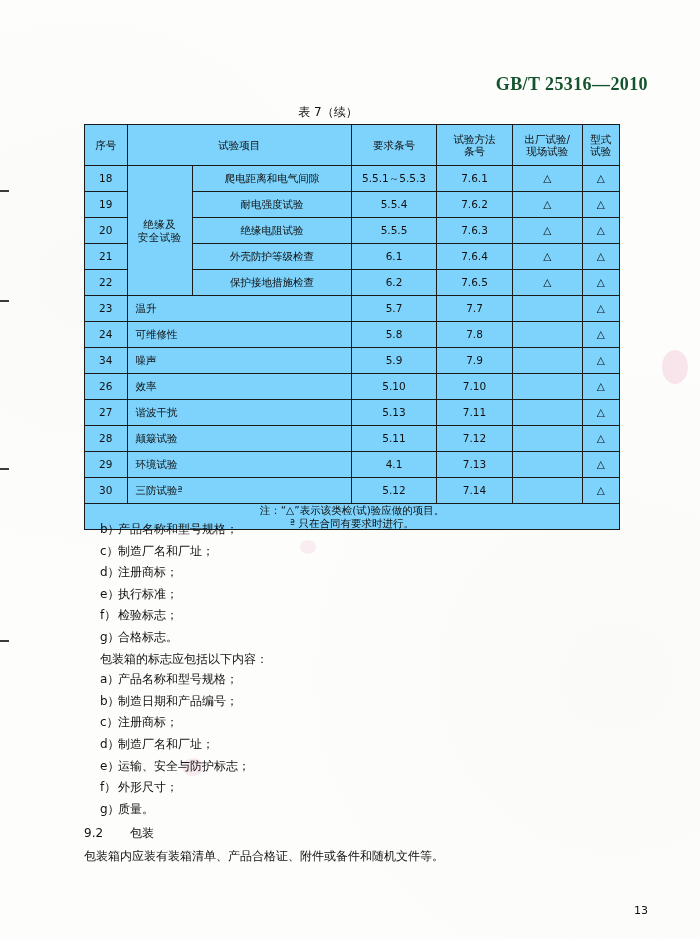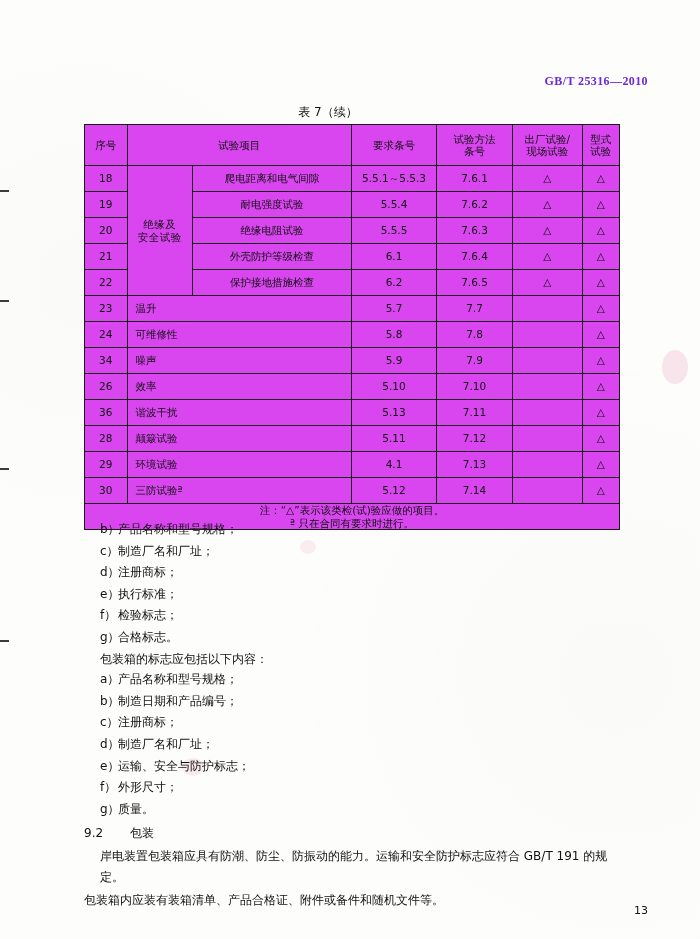--- a/index.html
+++ b/index.html
@@ -28,44 +28,44 @@
     inset: 0;
     background:
       radial-gradient(circle at 12% 30%, rgba(0,0,0,0.012), transparent 35%),
       radial-gradient(circle at 88% 72%, rgba(0,0,0,0.012), transparent 40%);
     pointer-events: none;
   }
   .header {
     position: absolute;
     top: 74px;
     right: 52px;
-    font-size: 12px;
+    font-size: 18px;
     letter-spacing: 0.4px;
-    color: #6d28d9;
+    color: #14532d;
     font-family: "Liberation Serif", serif;
     font-weight: bold;
   }
   .table-caption {
     position: absolute;
     top: 104px;
     left: 0;
     width: 656px;
     text-align: center;
     font-size: 12px;
     color: #111;
   }
   table.main {
     position: absolute;
     top: 124px;
     left: 84px;
     width: 536px;
     border-collapse: collapse;
     font-size: 10.5px;
     color: #111;
-    background: #d946ef;
+    background: #7dd3fc;
   }
   table.main th, table.main td {
     border: 1px solid #1a1a1a;
     padding: 0;
     text-align: center;
     vertical-align: middle;
     height: 25px;
     line-height: 1.15;
   }
   table.main th {
@@ -252,21 +252,21 @@
       </tr>
       <tr>
         <td>26</td>
         <td class="item-cell" colspan="2" style="text-align:left; padding-left:8px;">效率</td>
         <td>5.10</td>
         <td>7.10</td>
         <td></td>
         <td>△</td>
       </tr>
       <tr>
-        <td>36</td>
+        <td>27</td>
         <td class="item-cell" colspan="2" style="text-align:left; padding-left:8px;">谐波干扰</td>
         <td>5.13</td>
         <td>7.11</td>
         <td></td>
         <td>△</td>
       </tr>
       <tr>
         <td>28</td>
         <td class="item-cell" colspan="2" style="text-align:left; padding-left:8px;">颠簸试验</td>
         <td>5.11</td>
@@ -359,19 +359,18 @@
       <div class="list-line">
         <span class="list-marker">g）</span>
         <span>质量。</span>
       </div>
     </div>
 
     <div class="sec-head">
       <span class="sec-num">9.2</span>
       <span class="sec-title">包装</span>
     </div>
-    <div class="para-block">岸电装置包装箱应具有防潮、防尘、防振动的能力。运输和安全防护标志应符合 GB/T 191 的规定。</div>
     <div class="para-block" style="padding-left:0;">包装箱内应装有装箱清单、产品合格证、附件或备件和随机文件等。</div>
 
   </div>
 
   <div class="page-number">13</div>
 </div>
 
 </body></html>

